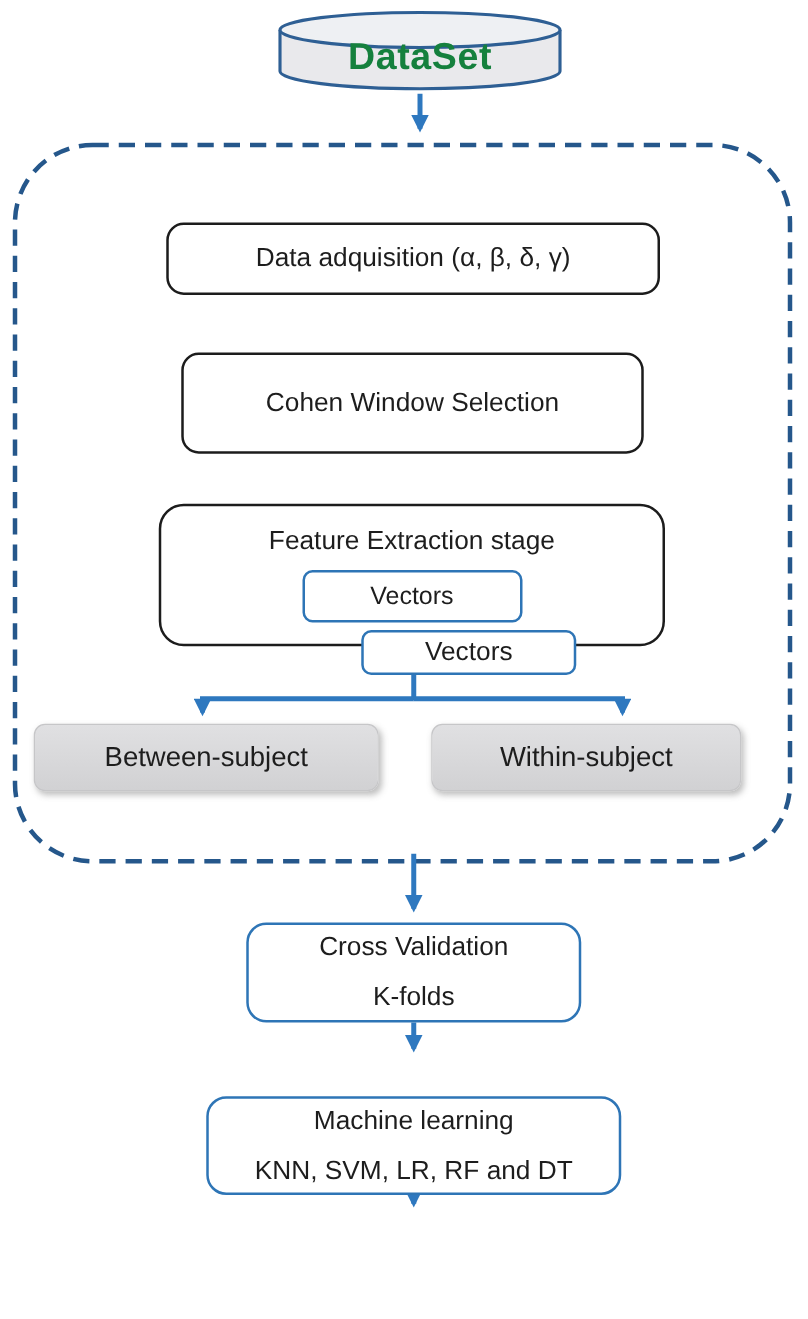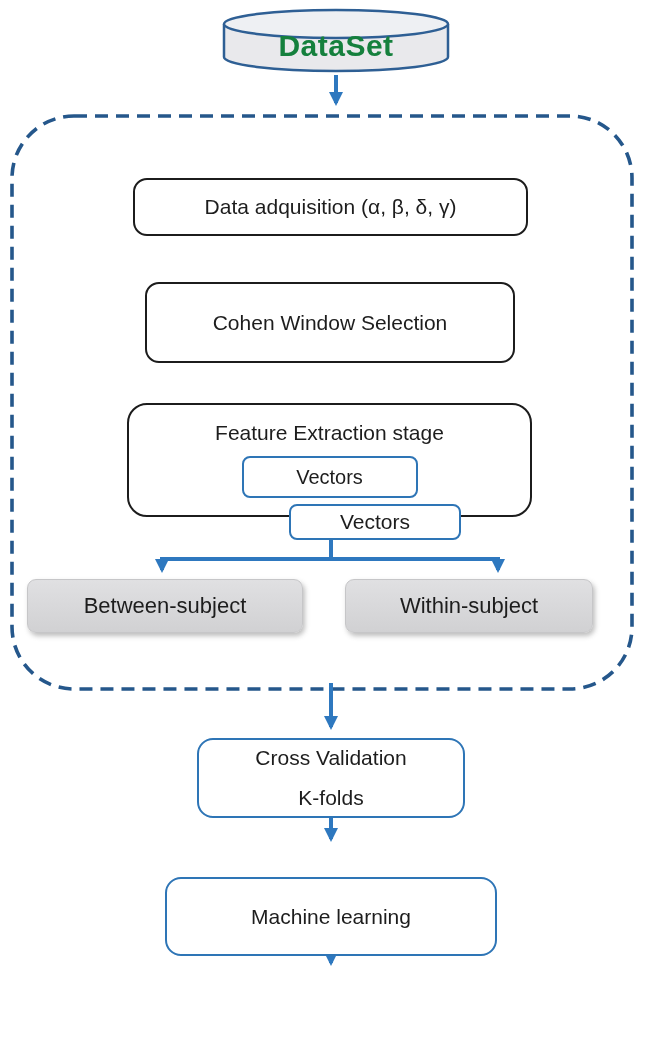--- a/index.html
+++ b/index.html
@@ -96,16 +96,17 @@
     <div>Within-subject</div>
   </div>
 
   <div class="node blueb t21" style="left:197px;top:738px;width:268px;height:80px;">
     <div>Cross Validation</div>
     <div>K-folds</div>
   </div>
 
   <div class="node blueb t21" style="left:165px;top:850px;width:332px;height:79px;margin-top:27px;">
     <div>Machine learning</div>
+    <div>KNN, SVM, LR, RF and DT</div>
   </div>
 
 
 </div>
 
 </body></html>

